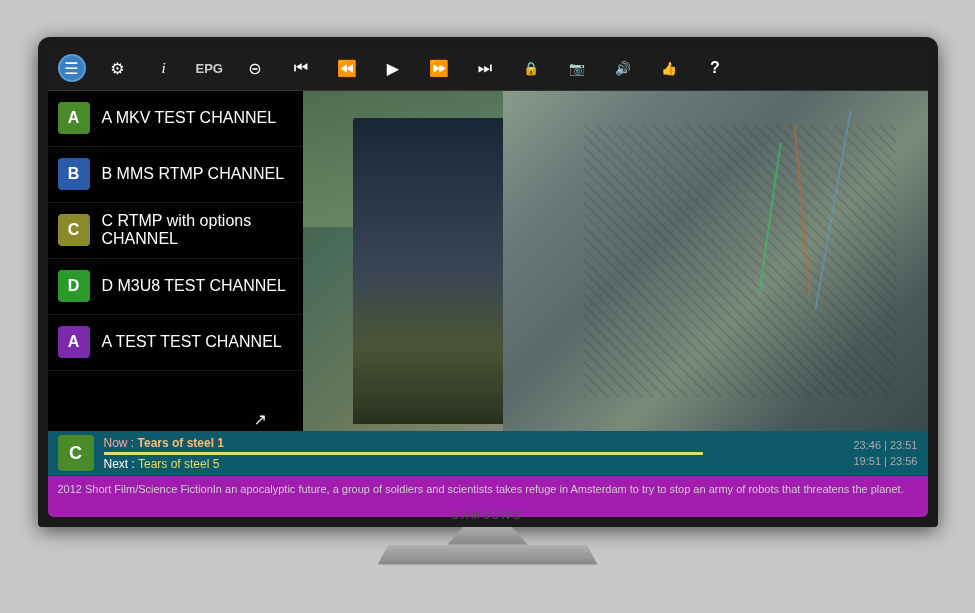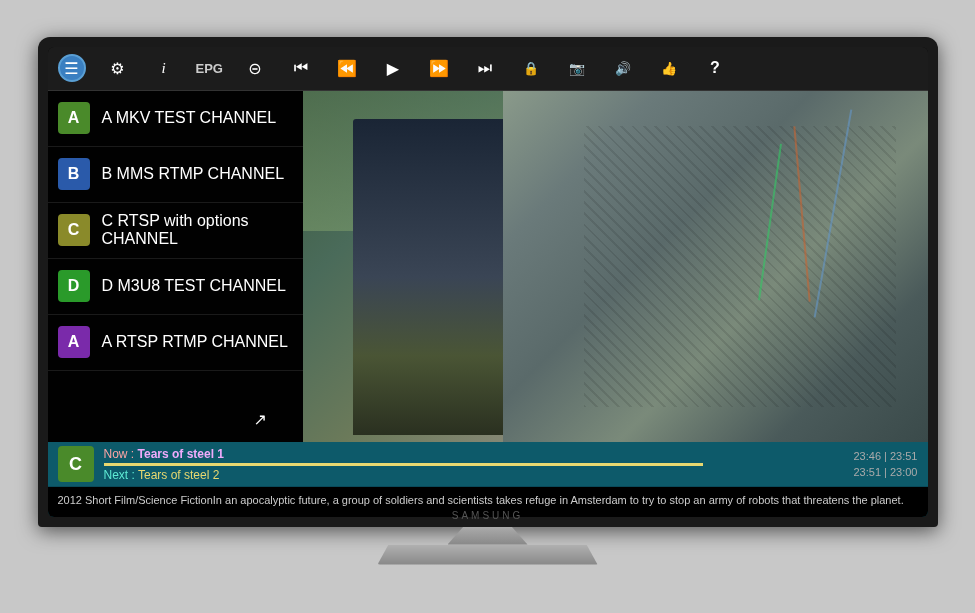--- a/index.html
+++ b/index.html
@@ -181,28 +181,28 @@
       flex: 1;
     }
 
     .info-now {
       color: #fff;
       font-size: 12px;
       margin-bottom: 2px;
     }
 
     .info-now .label { color: #fca5a5; }
-    .info-now .title { color: #f0abfc; font-weight: bold; }
+    .info-now .title { color: #fdba74; font-weight: bold; }
 
     .info-next {
       color: #fff;
       font-size: 12px;
     }
 
-    .info-next .label { color: #5eead4; }
+    .info-next .label { color: #ffffff; }
     .info-next .title { color: #e8d870; }
 
     .progress-bar {
       height: 3px;
       background: #e8d870;
       margin: 2px 0;
       width: 80%;
     }
 
     .info-times {
@@ -210,22 +210,22 @@
       flex-direction: column;
       gap: 4px;
     }
 
     .info-time {
       color: #aaa;
       font-size: 11px;
     }
 
     .info-description {
-      background: #000000;
-      padding: 6px 10px 8px 10px;
+      background: #a21caf;
+      padding: 6px 10px 19px 10px;
       color: #ccc;
       font-size: 11px;
       line-height: 1.4;
     }
 
     
     .tv-stand-neck {
       width: 80px;
       height: 18px;
       background: linear-gradient(180deg, #aaa, #888);
@@ -295,29 +295,29 @@
           <div class="channel-item">
             <div class="channel-badge" style="background:#4a8a2a;">A</div>
             <span class="channel-name">A MKV TEST CHANNEL</span>
           </div>
           <div class="channel-item">
             <div class="channel-badge" style="background:#2a5aaa;">B</div>
             <span class="channel-name">B MMS RTMP CHANNEL</span>
           </div>
           <div class="channel-item">
             <div class="channel-badge" style="background:#8a8a2a;">C</div>
-            <span class="channel-name">C RTSP with options CHANNEL</span>
+            <span class="channel-name">C RTMP with options CHANNEL</span>
           </div>
           <div class="channel-item">
             <div class="channel-badge" style="background:#2a9a2a;">D</div>
             <span class="channel-name">D M3U8 TEST CHANNEL</span>
           </div>
           <div class="channel-item">
             <div class="channel-badge" style="background:#7a2aaa;">A</div>
-            <span class="channel-name">A RTSP RTMP CHANNEL</span>
+            <span class="channel-name">A TEST TEST CHANNEL</span>
           </div>
 
           <div class="cursor">↗</div>
         </div>
 
         <div class="video-area">
           <div class="video-bg">
             <div class="scene-sky"></div>
 
             <div style="position:absolute;left:8%;top:8%;width:28%;height:90%;background:linear-gradient(180deg,#1a2535 0%,#2a3545 25%,#3a4555 50%,#4a5535 75%,#2a3020 100%);border-radius:3px 3px 0 0;"></div>
@@ -336,26 +336,26 @@
         <div class="info-channel-row">
           <div class="info-badge">C</div>
           <div class="info-programs">
             <div class="info-now">
               <span class="label">Now : </span>
               <span class="title">Tears of steel 1</span>
             </div>
             <div class="progress-bar"></div>
             <div class="info-next">
               <span class="label">Next : </span>
-              <span class="title">Tears of steel 2</span>
+              <span class="title">Tears of steel 5</span>
             </div>
           </div>
           <div class="info-times">
             <div class="info-time">23:46 | 23:51</div>
-            <div class="info-time">23:51 | 23:00</div>
+            <div class="info-time">19:51 | 23:56</div>
           </div>
         </div>
         <div class="info-description">2012 Short Film/Science FictionIn an apocalyptic future, a group of soldiers and scientists takes refuge in Amsterdam to try to stop an army of robots that threatens the planet.</div>
       </div>
 
     </div>
     <div class="samsung-logo">SAMSUNG</div>
   </div>
 
   <div class="tv-stand-neck"></div>

